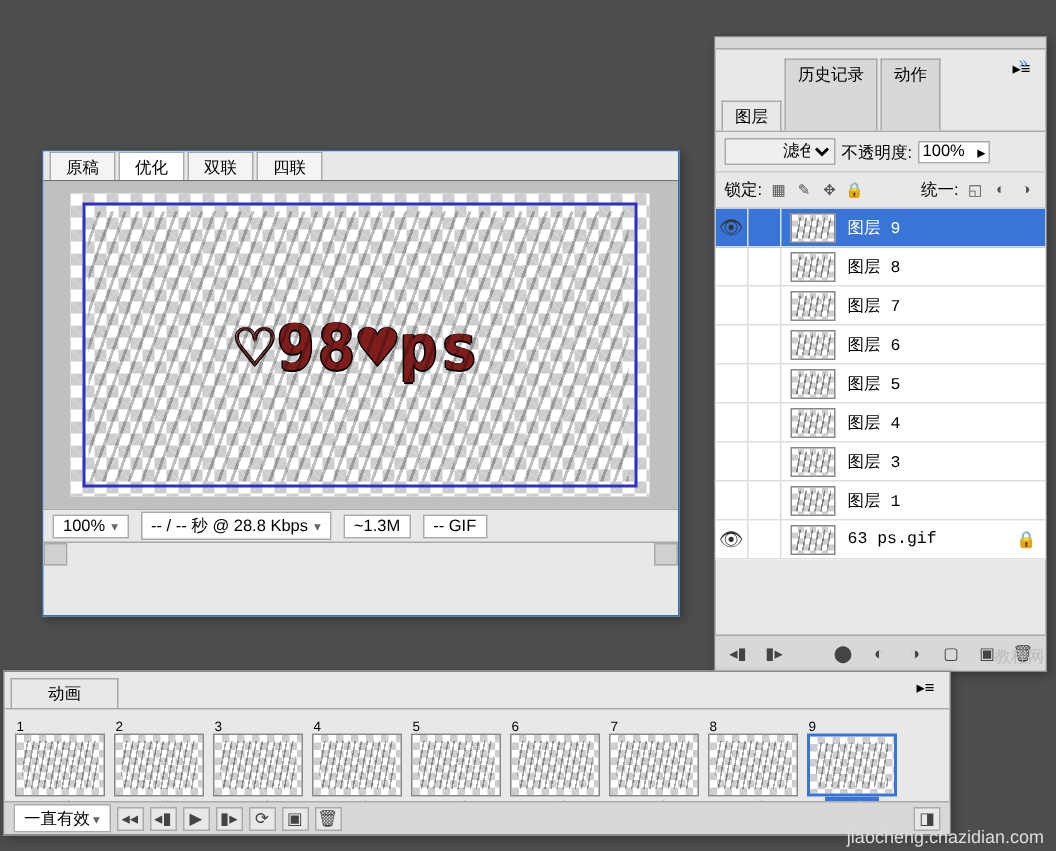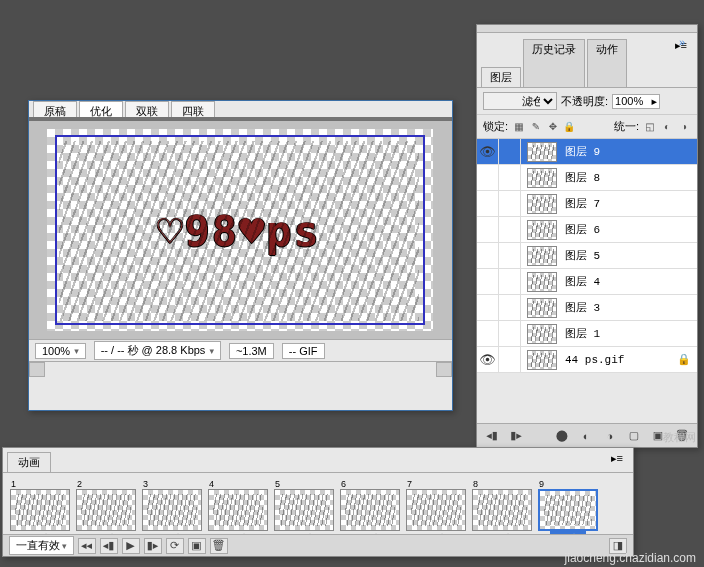--- a/index.html
+++ b/index.html
@@ -7,21 +7,21 @@
 
 
 .doc-window { position: absolute; left: 28px; top: 100px; width: 425px; height: 311px; background: #e8e8e8; border: 1px solid #3a6ea5; box-shadow: 2px 2px 6px rgba(0,0,0,0.3); }
 .doc-titlebar { height: 28px; background: linear-gradient(#4a8de0, #2b6ad0); display: flex; align-items: center; padding: 0 4px; }
 .doc-icon { width: 16px; height: 16px; background: #fff; border: 1px solid #888; margin-right: 6px; }
 .doc-title { color: #fff; flex: 1; white-space: nowrap; overflow: hidden; text-overflow: ellipsis; }
 .win-btns { display: flex; gap: 2px; }
 .win-btn { width: 26px; height: 18px; background: linear-gradient(#d0e4ff, #a0c8f0); border: 1px solid #5a8ac0; border-radius: 2px; display: flex; align-items: center; justify-content: center; color: #2a4a7a; cursor: pointer; }
 .win-btn.close { background: linear-gradient(#e07a7a, #c04040); color: #fff; }
 
-.doc-tabs { height: 20px; background: #e8e8e8; border-bottom: 4px solid #737373; display: flex; padding-left: 4px; }
+.doc-tabs { height: 20px; background: #e8e8e8; border-bottom: 1px solid #737373; display: flex; padding-left: 4px; }
 .doc-tab { padding: 2px 10px; border: 1px solid #aaa; border-bottom: none; background: #f4f4f4; margin-right: 2px; cursor: pointer; }
 .doc-tab.active { background: #fff; }
 
 .canvas-wrap { position: relative; height: 218px; background: #c0c0c0; overflow: hidden; }
 .checker { position: absolute; left: 18px; top: 8px; width: 386px; height: 202px;
   background-image: linear-gradient(45deg, #ccc 25%, transparent 25%), linear-gradient(-45deg, #ccc 25%, transparent 25%), linear-gradient(45deg, transparent 75%, #ccc 75%), linear-gradient(-45deg, transparent 75%, #ccc 75%);
   background-size: 16px 16px; background-position: 0 0, 0 8px, 8px -8px, -8px 0px; background-color: #fff; }
 .slice { position: absolute; left: 26px; top: 14px; width: 370px; height: 190px; border: 2px solid #3030c0; }
 .artwork { position: absolute; left: 30px; top: 20px; width: 360px; height: 180px; display: flex; align-items: center; justify-content: center; font-family: monospace; font-size: 42px; font-weight: bold; color: #7f1d1d; text-shadow: 1px 0 #000, -1px 0 #000, 0 1px #000; letter-spacing: 2px; }
 .artwork::after { content: ""; position: absolute; inset: 0; background: repeating-linear-gradient(110deg, transparent 0 6px, rgba(0,0,0,0.25) 6px 8px); pointer-events: none; }
@@ -60,21 +60,21 @@
 .layer-name { flex: 1; padding-left: 2px; font-family: Liberation Mono, monospace; }
 .lock-flag { margin-right: 6px; color: #555; }
 
 .panel-bottom { position: absolute; bottom: 0; left: 0; right: 0; height: 24px; border-top: 1px solid #aaa; background: #d8d8d8; display: flex; align-items: center; padding: 0 6px; gap: 6px; }
 .pb-btn { width: 18px; height: 18px; display: flex; align-items: center; justify-content: center; cursor: pointer; color: #444; }
 .pb-spacer { flex: 1; }
 
 
 .anim-panel { position: absolute; left: 2px; bottom: 10px; width: 632px; height: 110px; background: #e8e8e8; border: 1px solid #888; box-shadow: 2px 2px 6px rgba(0,0,0,0.3); }
 .anim-tabs { display: flex; padding: 4px 4px 0; border-bottom: 1px solid #aaa; }
-.anim-tab { padding: 2px 10px; border: 1px solid #aaa; border-bottom: none; background: #e8e8e8; }
+.anim-tab { padding: 2px 24px; border: 1px solid #aaa; border-bottom: none; background: #e8e8e8; }
 .frames { display: flex; gap: 4px; padding: 6px; overflow-x: hidden; }
 .frame { width: 62px; display: flex; flex-direction: column; align-items: center; }
 .frame-num { align-self: flex-start; font-size: 9px; padding: 0 2px; }
 .frame-thumb { width: 60px; height: 42px; border: 1px solid #888; background-image: linear-gradient(45deg,#ccc 25%,transparent 25%),linear-gradient(-45deg,#ccc 25%,transparent 25%),linear-gradient(45deg,transparent 75%,#ccc 75%),linear-gradient(-45deg,transparent 75%,#ccc 75%); background-size: 10px 10px; background-position: 0 0,0 5px,5px -5px,-5px 0; background-color: #fff; position: relative; }
 .frame-thumb::after { content: ""; position: absolute; inset: 4px; background: repeating-linear-gradient(100deg, transparent 0 3px, rgba(0,0,0,0.35) 3px 4px); }
 .frame.selected .frame-thumb { border: 2px solid #3875d7; }
 .frame.selected .frame-delay { background: #3875d7; color: #fff; }
 .frame-delay { font-size: 10px; padding: 1px 3px; display: flex; align-items: center; gap: 2px; cursor: pointer; }
 .frame-delay::after { content: "▾"; font-size: 8px; }
 
@@ -199,21 +199,21 @@
         <div class="link-col"></div>
         <div class="layer-thumb"></div>
         <div class="layer-name">图层 1</div>
       </div>
       <div class="layer-item">
         <div class="vis-col">
           <span class="eye">👁</span>
         </div>
         <div class="link-col"></div>
         <div class="layer-thumb"></div>
-        <div class="layer-name">44  ps.gif</div>
+        <div class="layer-name">63  ps.gif</div>
         <div class="lock-flag">🔒</div>
       </div>
     </div>
   <div class="panel-bottom">
     <div class="pb-btn">◂▮</div>
     <div class="pb-btn">▮▸</div>
     <div class="pb-spacer"></div>
     <div class="pb-btn">⬤</div>
     <div class="pb-btn">◐</div>
     <div class="pb-btn">◑</div>

